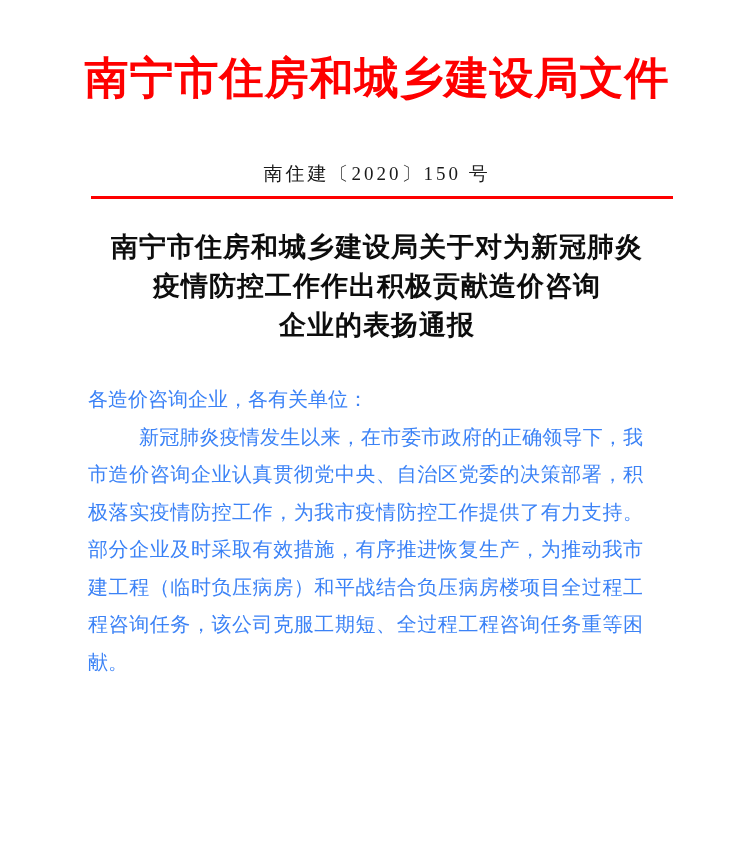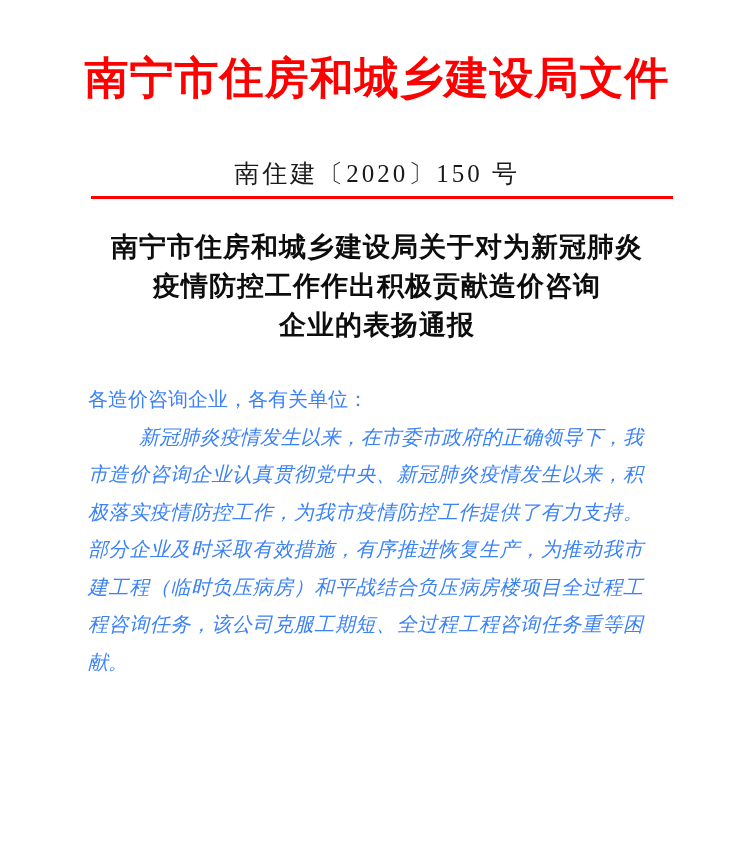--- a/index.html
+++ b/index.html
@@ -22,21 +22,21 @@
     color: #fe0000;
     font-size: 44px;
     font-weight: bold;
     line-height: 62px;
     letter-spacing: 1px;
     white-space: nowrap;
   }
   .doc-number {
     margin-top: 50px;
     text-align: center;
-    font-size: 25px;
+    font-size: 19px;
     line-height: 28px;
     letter-spacing: 3px;
     color: #1a1a1a;
   }
   .red-divider {
     height: 0;
     border-top: 3px solid #fe0000;
     margin: 8px 81px 0 91px;
   }
   .doc-title {
@@ -61,21 +61,20 @@
   .line.j {
     text-align-last: justify;
     text-justify: inter-character;
   }
   .line.first {
     text-indent: 2.55em;
   }
   .para {
     margin: 0;
     padding: 0;
-    font-style: italic;
   }
 </style>
 </head>
 <body>
 
 <div class="page">
 
   <div class="red-header">南宁市住房和城乡建设局文件</div>
 
   <div class="doc-number">南住建〔2020〕150 号</div>
@@ -87,21 +86,21 @@
     <div class="title-line">疫情防控工作作出积极贡献造价咨询</div>
     <div class="title-line">企业的表扬通报</div>
   </div>
 
   <div class="body-text">
 
     <div class="line">各造价咨询企业，各有关单位：</div>
 
     <div class="para">
       <div class="line j first">新冠肺炎疫情发生以来，在市委市政府的正确领导下，我</div>
-      <div class="line j">市造价咨询企业认真贯彻党中央、新冠肺炎疫情发生以来，积</div>
+      <div class="line j">市造价咨询企业认真贯彻党中央、自治区党委的决策部署，积</div>
       <div class="line j">极落实疫情防控工作，为我市疫情防控工作提供了有力支持。</div>
       <div class="line j">部分企业及时采取有效措施，有序推进恢复生产，为推动我市</div>
     </div>
 
     <div class="para">
       <div class="line j">建工程（临时负压病房）和平战结合负压病房楼项目全过程工</div>
       <div class="line j">程咨询任务，该公司克服工期短、全过程工程咨询任务重等困</div>
       <div class="line">献。</div>
     </div>
 

